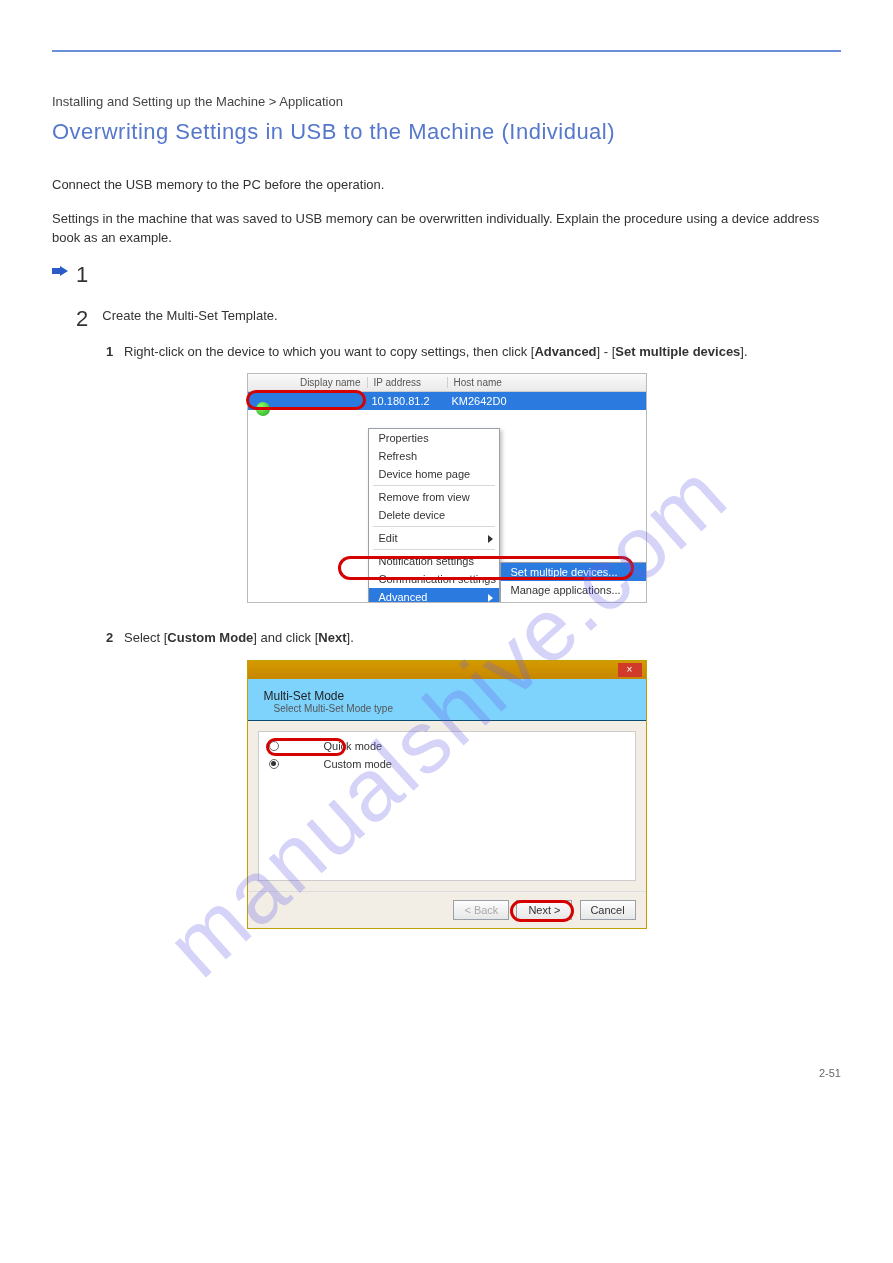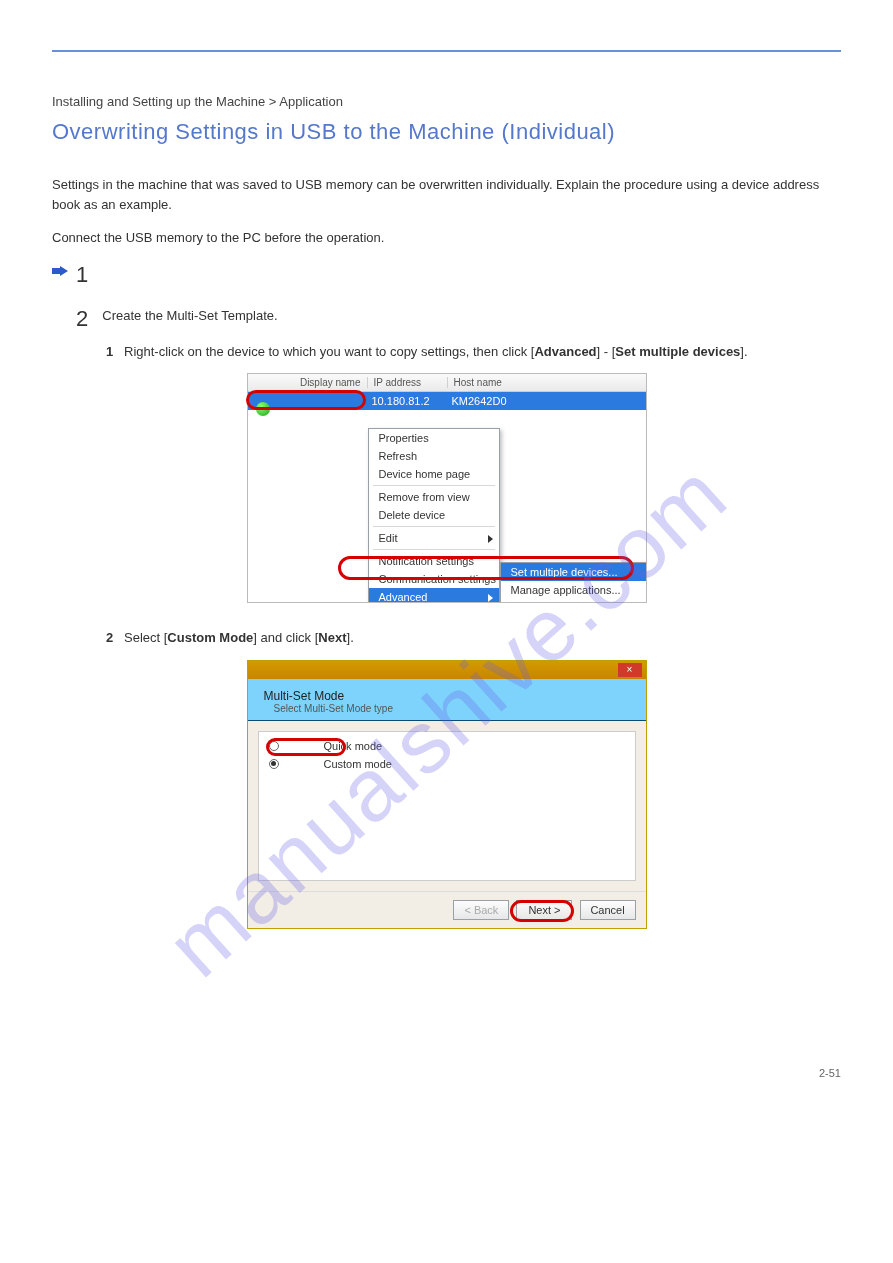--- a/index.html
+++ b/index.html
@@ -312,22 +312,22 @@
 </head>
 <body>
 
 <div class="page">
   <div class="top-rule"></div>
 
   <div class="breadcrumb">Installing and Setting up the Machine &gt; Application</div>
 
   <h2 class="section-title">Overwriting Settings in USB to the Machine (Individual)</h2>
 
+  <p class="body-text">Connect the USB memory to the PC before the operation.</p>
   <p class="body-text">Settings in the machine that was saved to USB memory can be overwritten individually. Explain the procedure using a device address book as an example.</p>
-  <p class="body-text">Connect the USB memory to the PC before the operation.</p>
 
   <div class="step-row">
     <svg class="step-arrow" viewBox="0 0 16 10">
         <polygon points="0,2 8,2 8,0 16,5 8,10 8,8 0,8" fill="#2a5bc8"></polygon>
       </svg>
     <div class="step-num">1</div>
   </div>
 
   <div class="step-row" style="margin-top:18px;">
     <span class="step-arrow"></span>

